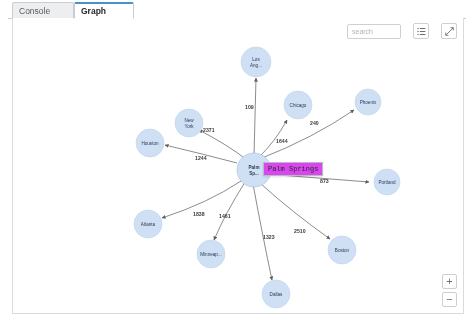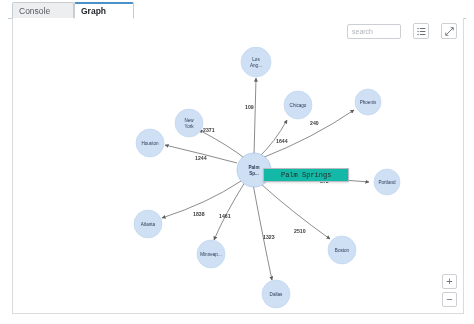--- a/index.html
+++ b/index.html
@@ -152,27 +152,26 @@
     text-anchor: middle;
   }
   .node-label.center { font-weight: bold; }
 
   
   .tooltip {
     position: absolute;
     font-family: "Liberation Mono", monospace;
     font-size: 7px;
     color: #2a2a2a;
-    background: #14b8a6;
+    background: #d946ef;
     border: 1px solid #b8bcc0;
-    padding: 2px 17px;
+    padding: 2px 4px;
     white-space: nowrap;
     box-shadow: 0 1px 2px rgba(0,0,0,0.12);
     z-index: 8;
-    margin-top: 6px;
   }
 </style>
 </head>
 <body>
 
 <div id="app">
 
   <div class="tabbar">
     <div class="tab console">Console</div>
     <div class="tab graph">Graph</div>

